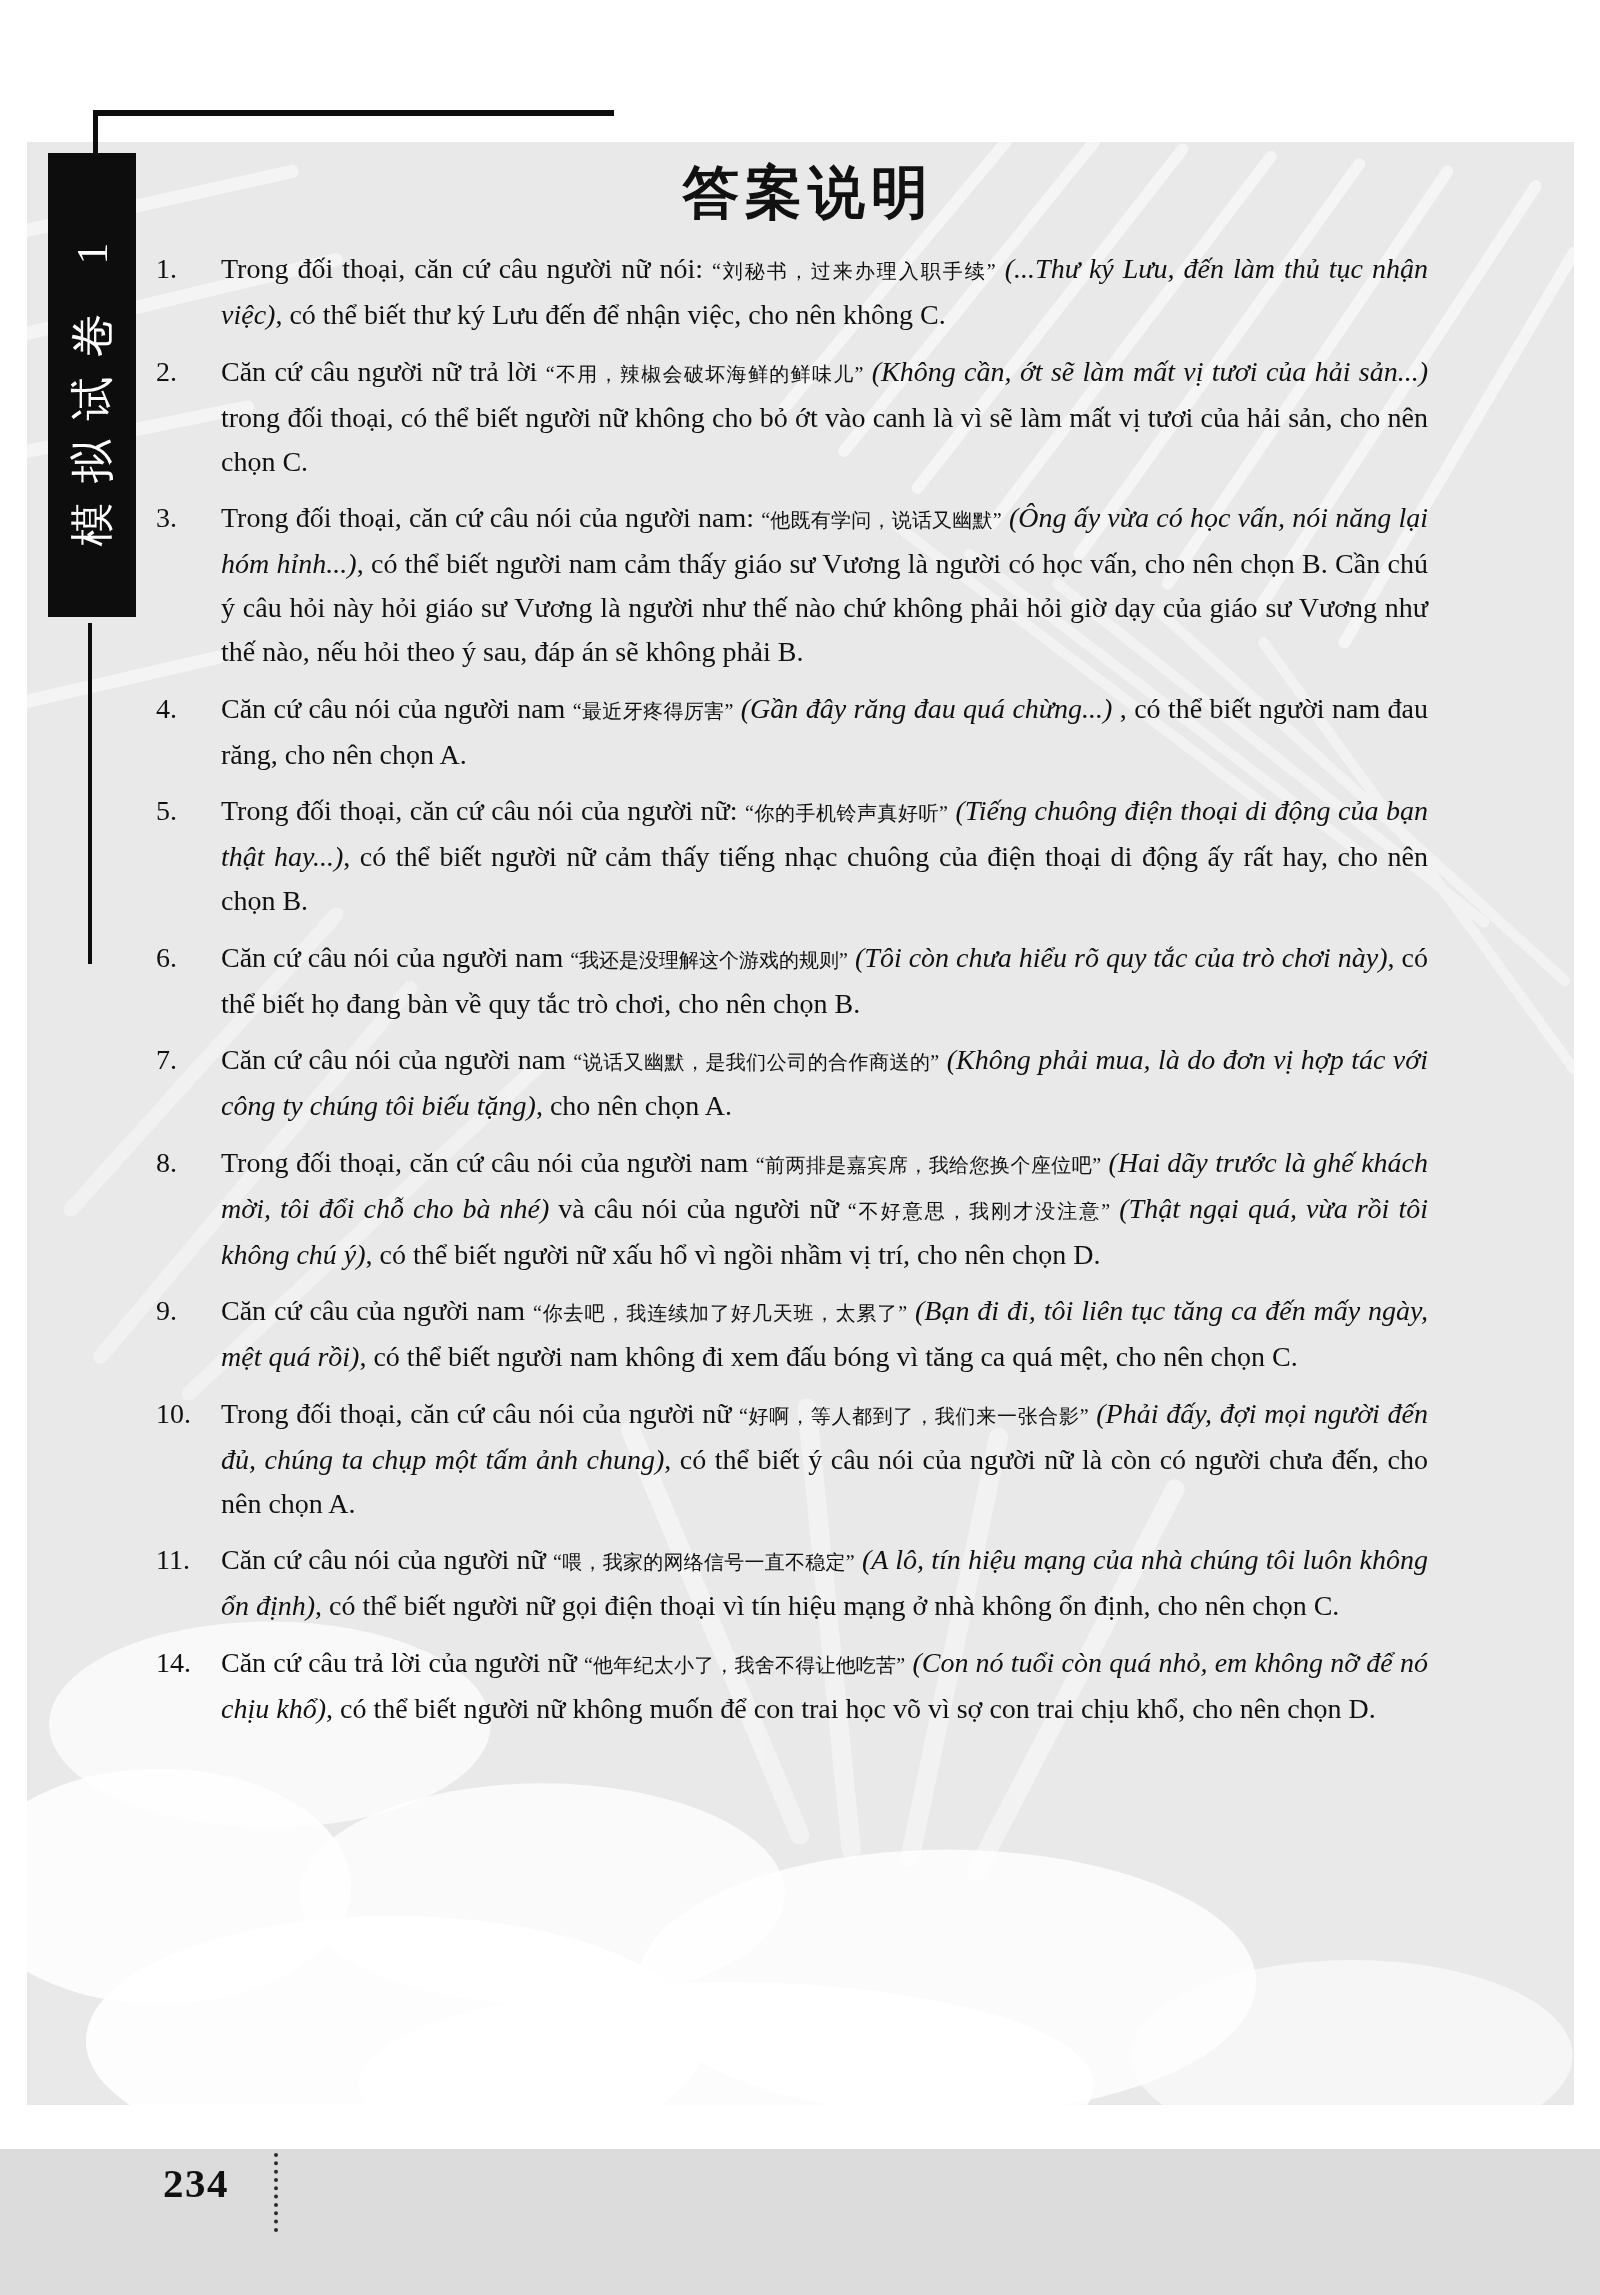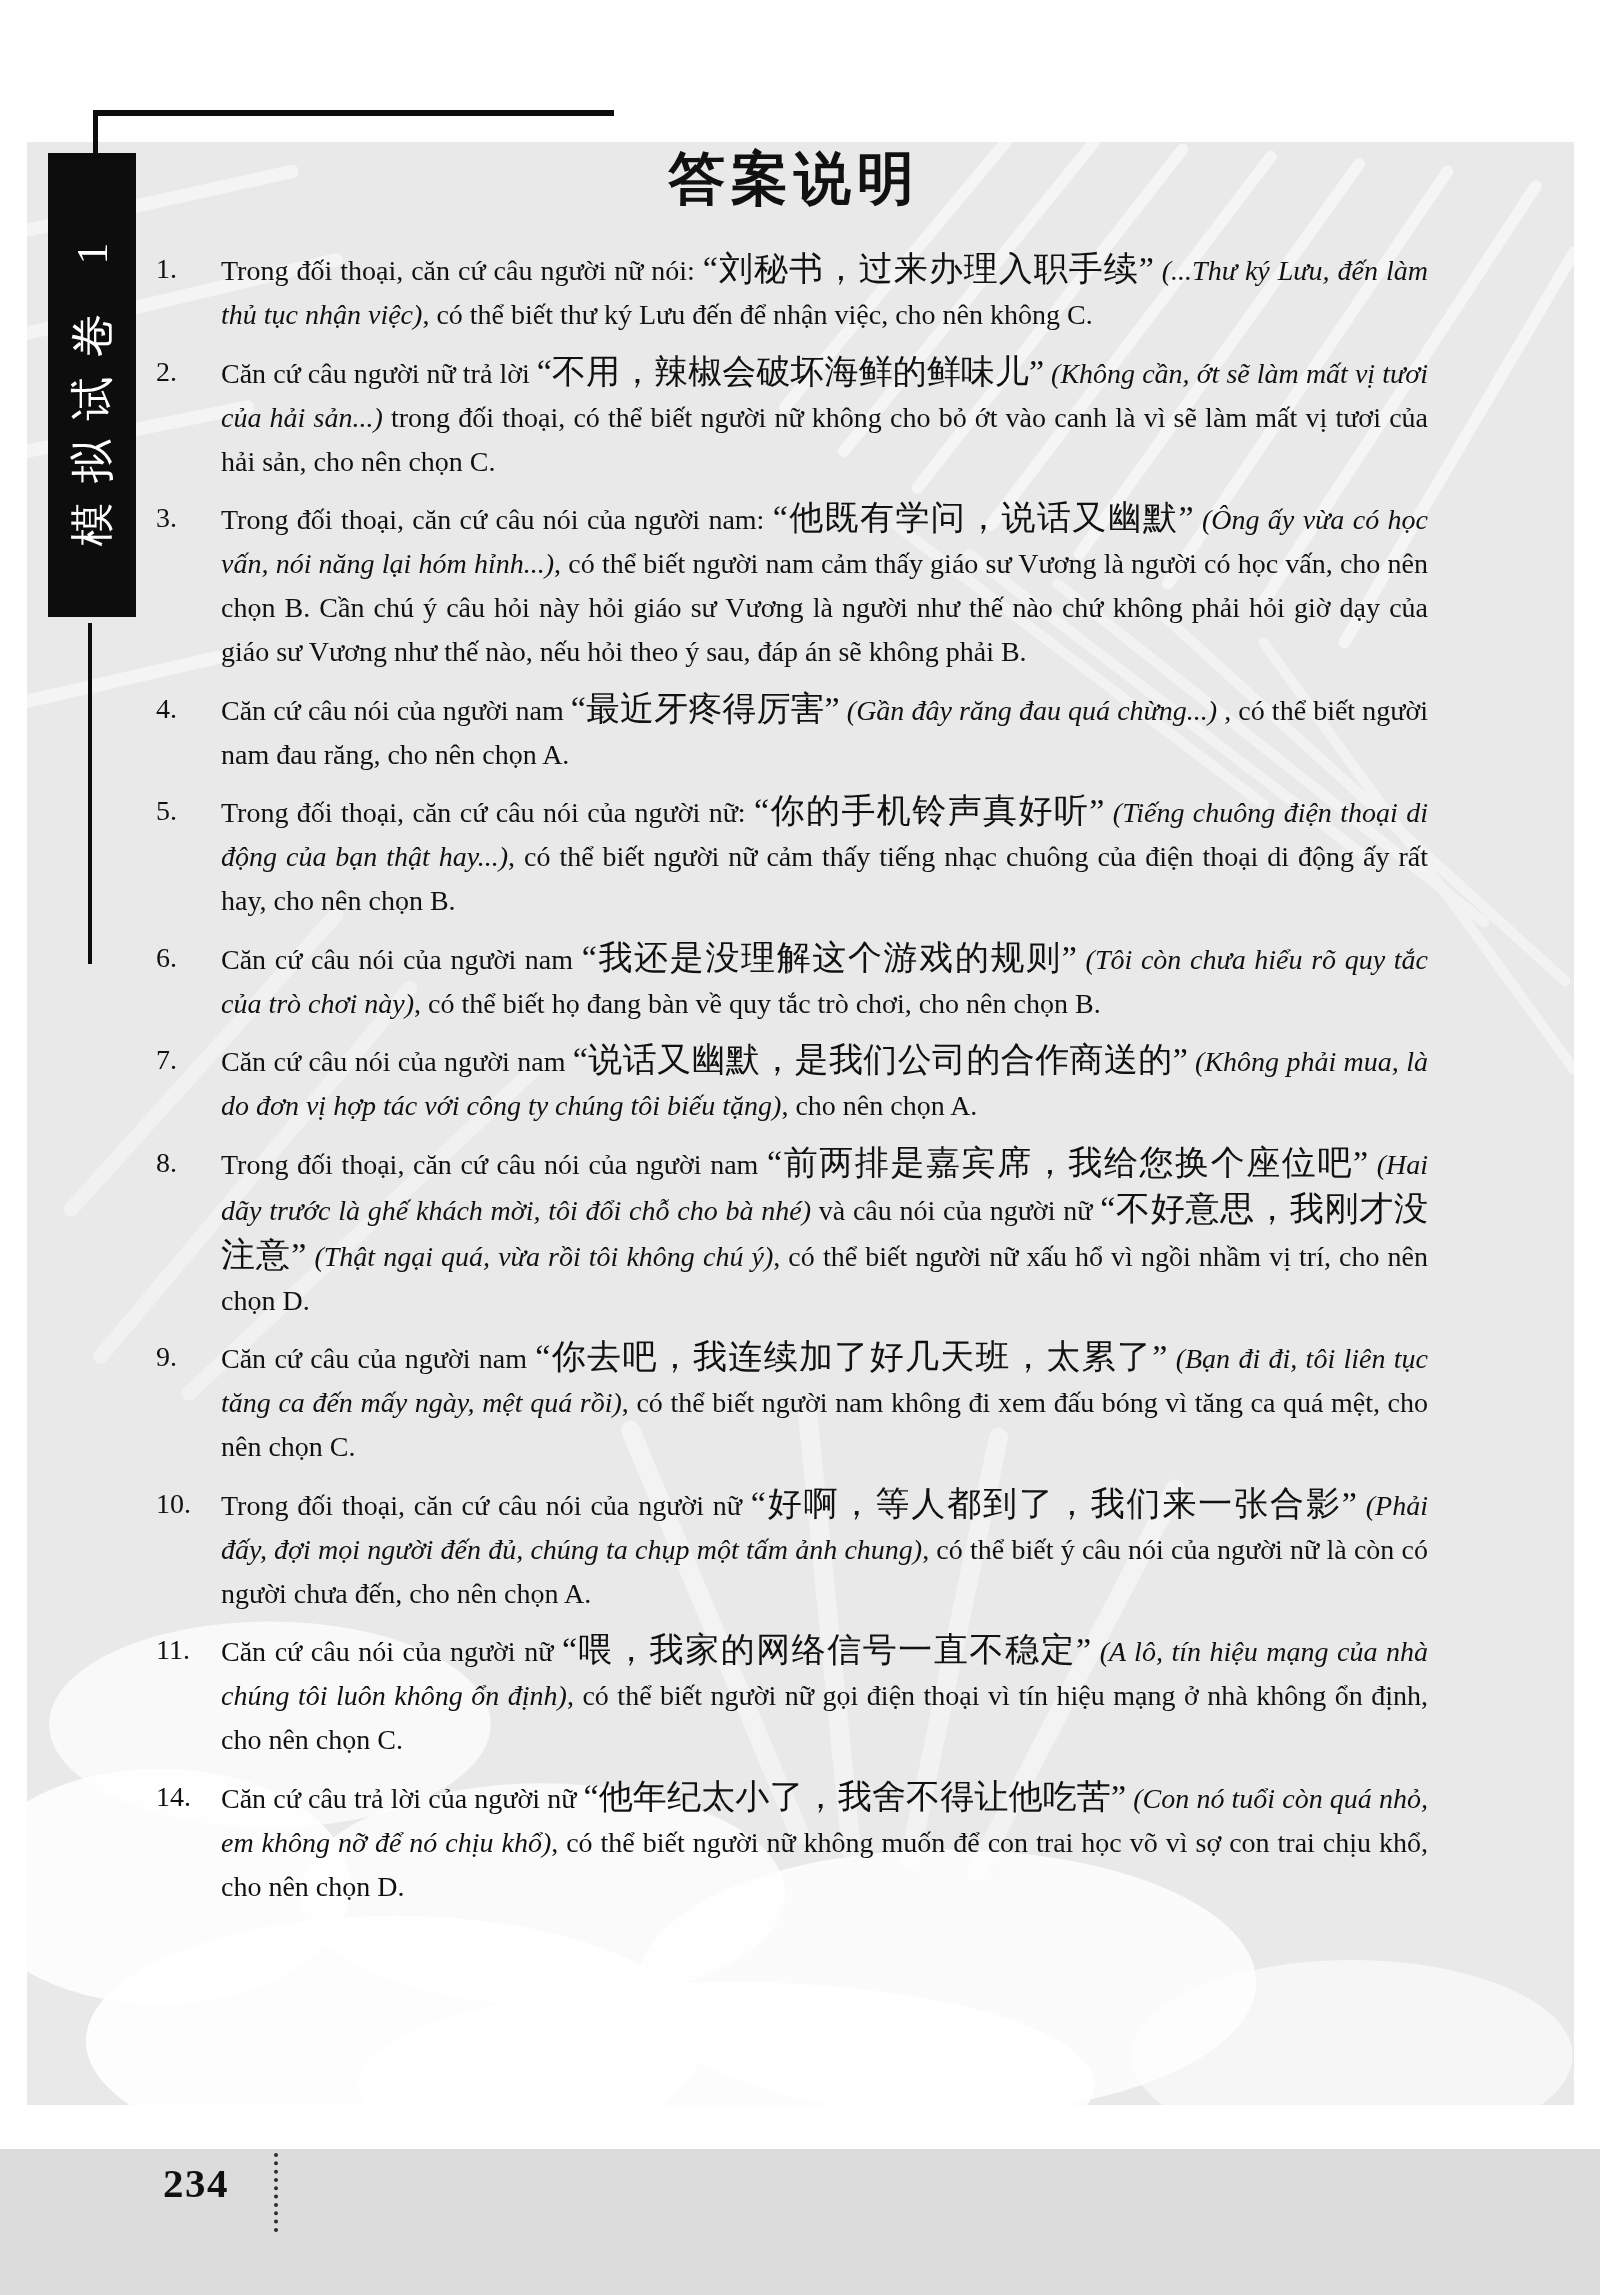--- a/index.html
+++ b/index.html
@@ -35,30 +35,30 @@
   .tab-inner{
     position:absolute;left:50%;top:50%;width:464px;height:88px;
     transform:translate(-50%,-50%) rotate(-90deg);
     display:flex;align-items:center;justify-content:center;
     color:#ffffff;font-size:44px;letter-spacing:19px;white-space:nowrap;
   }
 
   
   .content{position:absolute;left:156px;top:0;width:1272px;}
   .title{
-    position:absolute;top:144px;left:0;width:100%;margin:2px;
+    position:absolute;top:144px;left:0;width:100%;margin:16px;
     text-align:center;font-size:57px;font-weight:700;letter-spacing:5.9px;line-height:1.15;
   }
   .list{
     position:absolute;top:247px;left:0;width:100%;margin:0;padding:0;list-style:none;
     font-size:28px;line-height:44px;text-align:justify;
   }
   .list li{position:relative;padding-left:65px;margin-bottom:12.5px;}
   .num{position:absolute;left:0;top:0;}
-  .seg-zh{font-size:34px;}
+  .seg-zh{font-size:20px;}
   .seg-it{font-style:italic;}
 
   
   .footer{position:absolute;left:0;top:2149px;width:1600px;height:146px;background:var(--band);padding-left:32px;}
   .pagenum{position:absolute;left:163px;top:10.3px;font-size:41px;font-weight:700;letter-spacing:1.5px;}
   .fdots{position:absolute;left:274px;top:4.4px;height:79px;width:0;border-left:4.4px dotted #2b2b2b;}
   .booktitle{
     position:absolute;left:302px;top:13.2px;font-size:44px;font-weight:700;
     color:var(--btitle);letter-spacing:0.7px;white-space:nowrap;
     text-shadow:2.2px 2.2px 0 rgba(45,45,45,0.55), -0.7px -0.7px 0 rgba(255,255,255,0.5);

